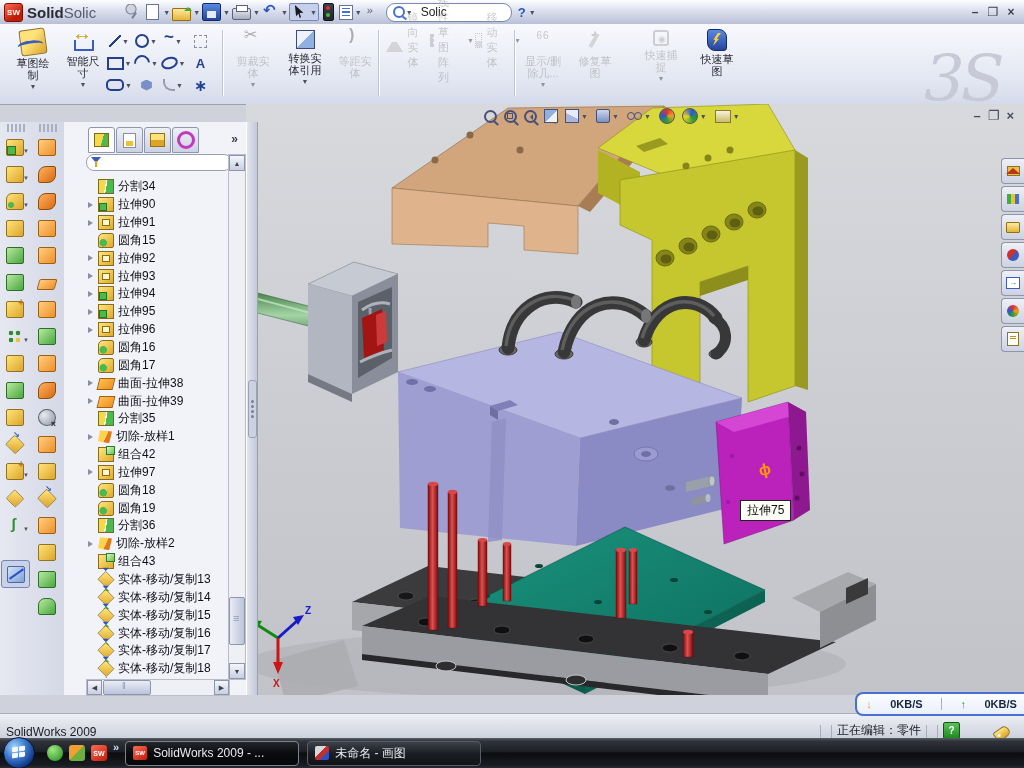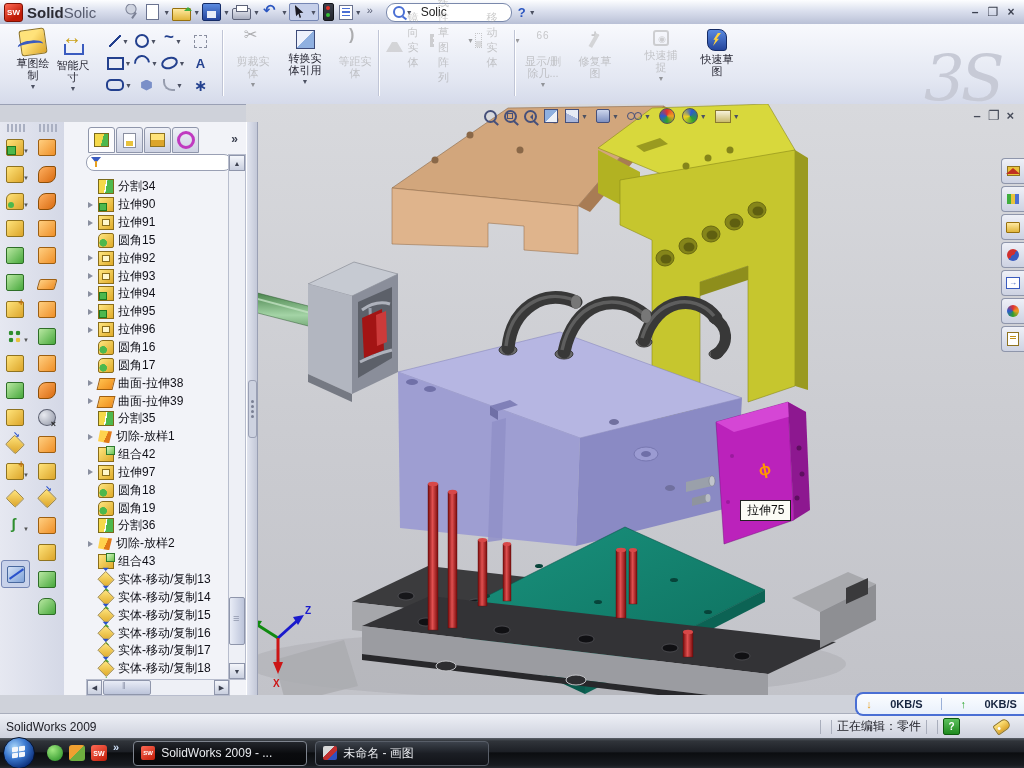--- a/index.html
+++ b/index.html
@@ -205,21 +205,21 @@
   
   #splitter{left:246px;top:122px;width:10px;height:573px;background:linear-gradient(90deg,#e2e5ef,#c3c8d8);border-left:1px solid #fff;border-right:1px solid #9aa0b4;z-index:25}
   #splitter .handle{position:absolute;left:1px;top:258px;width:7px;height:56px;background:#cdd2e0;border:1px solid #9aa0b4;border-radius:3px;display:flex;flex-direction:column;align-items:center;justify-content:center;gap:2px}
   .sdot{width:3px;height:3px;background:#7a8094;border-radius:50%}
   
   #docbar{left:0;top:694px;width:1024px;height:19px;background:linear-gradient(#d6d9e3,#c2c6d3);border-top:1px solid #9aa0b4;z-index:30}
   .navbtn{position:absolute;top:2px;width:24px;height:14px;background:linear-gradient(#f0f2f8,#c6cbda);border:1px solid #8f96ab;font-size:7px;color:#2a2f3e;display:flex;align-items:center;justify-content:center}
   .dtab{position:absolute;top:0;height:18px;display:flex;align-items:center;padding:0 12px;font-size:12px;color:#1c1c24;
     background:linear-gradient(#d9dce6,#c6cad7);border:1px solid #80859a;border-top:0}
   .dtab.active{background:#f4f5f9;border-top:1px solid #80859a;font-weight:bold}
-  #statusbar{left:0;top:713px;width:1024px;height:25px;background:linear-gradient(#eef0f6,#ccd0dc);border-top:1px solid #a9aebc;display:flex;align-items:center;z-index:30}
+  #statusbar{left:0;top:713px;width:1024px;height:25px;background:linear-gradient(#eef0f6,#ccd0dc);border-top:1px solid #a9aebc;display:flex;align-items:flex-end;z-index:30}
   .stsep{width:1px;height:14px;background:#a9aebc;margin:0 5px}
   .qbtn{width:15px;height:15px;background:linear-gradient(#5cc05c,#1f8a1f);border:1px solid #0e5a0e;color:#fff;font-size:10px;font-weight:bold;display:flex;align-items:center;justify-content:center;border-radius:2px}
   .tag{width:14px;height:9px;background:linear-gradient(#ffe37a,#dca52a);border:1px solid #8f7320;border-radius:2px 5px 5px 2px;transform:rotate(-35deg);position:relative}
   .tag::after{content:"";position:absolute;left:2px;top:3px;width:3px;height:3px;border-radius:50%;background:#fff}
   #netwidget{left:855px;top:692px;width:169px;height:20px;background:linear-gradient(#fbfdff,#e9f0fb);border:2px solid #4a6fd4;border-right:0;border-radius:8px 0 0 8px;display:flex;align-items:center;justify-content:space-around;z-index:40;font-size:11px;color:#16243f;font-weight:bold}
   .dna{color:#e8a020;font-weight:bold}.upa{color:#2aa52a;font-weight:bold}
   .ndiv{width:1px;height:12px;background:#9ab0d8}
   
   #taskbar{left:0;top:738px;width:1024px;height:30px;background:linear-gradient(#5a6068,#30343a 10%,#1d2026 45%,#0b0d10 50%,#181b20 90%,#282c33);z-index:50;display:flex;align-items:center}
   #orb{width:30px;height:30px;border-radius:50%;margin-left:3px;background:radial-gradient(circle at 35% 30%,#a6d4f8,#3b79d0 40%,#0c2f7a 78%,#071c4a);border:1px solid #05132e;position:relative;flex:none}
@@ -228,21 +228,21 @@
   .flag i:nth-child(1){left:0;top:1px;transform:skewY(-8deg)}
   .flag i:nth-child(2){left:7px;top:0;transform:skewY(-8deg)}
   .flag i:nth-child(3){left:0;top:7px;transform:skewY(-8deg)}
   .flag i:nth-child(4){left:7px;top:6px;transform:skewY(-8deg)}
   .qlwrap{display:flex;align-items:center;gap:6px;margin:0 6px 0 12px}
   .qli{width:16px;height:16px;display:inline-block;position:relative}
   .ql-green{background:radial-gradient(circle at 35% 30%,#9fe87f,#1f8a1f);border-radius:50%}
   .ql-orange{background:linear-gradient(135deg,#f0a030 50%,#6fae3f 50%);border-radius:3px}
   .ql-sw{background:linear-gradient(145deg,#ff6a55,#c01c08);border-radius:3px;color:#fff;font-size:7px;font-weight:bold;display:flex;align-items:center;justify-content:center}
   .qlchev{color:#cfe0f8;font-size:11px;font-weight:bold;position:relative;top:-6px}
-  .taskbtnwrap{display:flex;gap:8px;margin-left:14px}
+  .taskbtnwrap{display:flex;gap:8px;margin-left:6px}
   .taskbtn{width:158px;height:23px;border-radius:4px;border:1px solid #585e68;display:flex;align-items:center;gap:6px;padding:0 7px;color:#e8eaee;font-size:12px;white-space:nowrap;overflow:hidden;background:linear-gradient(#3c424b,#1b1e24 50%,#111318)}
   .taskbtn.active{background:linear-gradient(#23262c,#0a0b0e 50%,#07080a);border-color:#7e848e}
   .tb-sw{width:14px;height:14px;background:linear-gradient(145deg,#ff6a55,#c01c08);border-radius:2px;color:#fff;font-size:6px;font-weight:bold;display:flex;align-items:center;justify-content:center;flex:none}
   .tb-paint{width:14px;height:14px;background:linear-gradient(135deg,#d8d8d8 40%,#c03030 40% 65%,#3050c0 65%);border-radius:2px;flex:none}
   #tray{position:absolute;right:4px;top:738px;height:30px;display:flex;align-items:center;gap:4px;z-index:51}
   .tr{display:inline-block;position:relative;width:13px;height:13px}
   .tr-kbd{width:17px;height:11px;background:#e8eaf0;border:1px solid #7a8094;border-radius:2px}
   .tr-kbd::after{content:"";position:absolute;left:2px;top:2px;width:11px;height:5px;background:repeating-linear-gradient(90deg,#7a8094 0 1.5px,transparent 1.5px 3.5px)}
   .tr-red{background:radial-gradient(circle at 35% 30%,#ff8a70,#b01010);border-radius:3px}
   .tr-red::after{content:"×";color:#fff;font-size:9px;font-weight:bold;position:absolute;left:3px;top:-1px}
@@ -320,21 +320,21 @@
 
   <div id="cmdmgr" class="abs">
     <div>
 
     <div class="cmbig" style="left: 8px;">
           <span class="cmicon cm-sketch"></span>
           <span class="lbl">草图绘
 制</span>
           <span class="car">▼</span>
         </div>
-        <div class="cmbig" style="left: 48px; justify-content: center;">
+        <div class="cmbig" style="left: 58px;">
           <span class="cmicon cm-dim"></span>
           <span class="lbl">智能尺
 寸</span>
           <span class="car">▼</span>
         </div>
       </div>
     <div class="skgrid">
 
     <span class="skcell">
           <span class="ski sk-line"></span>

